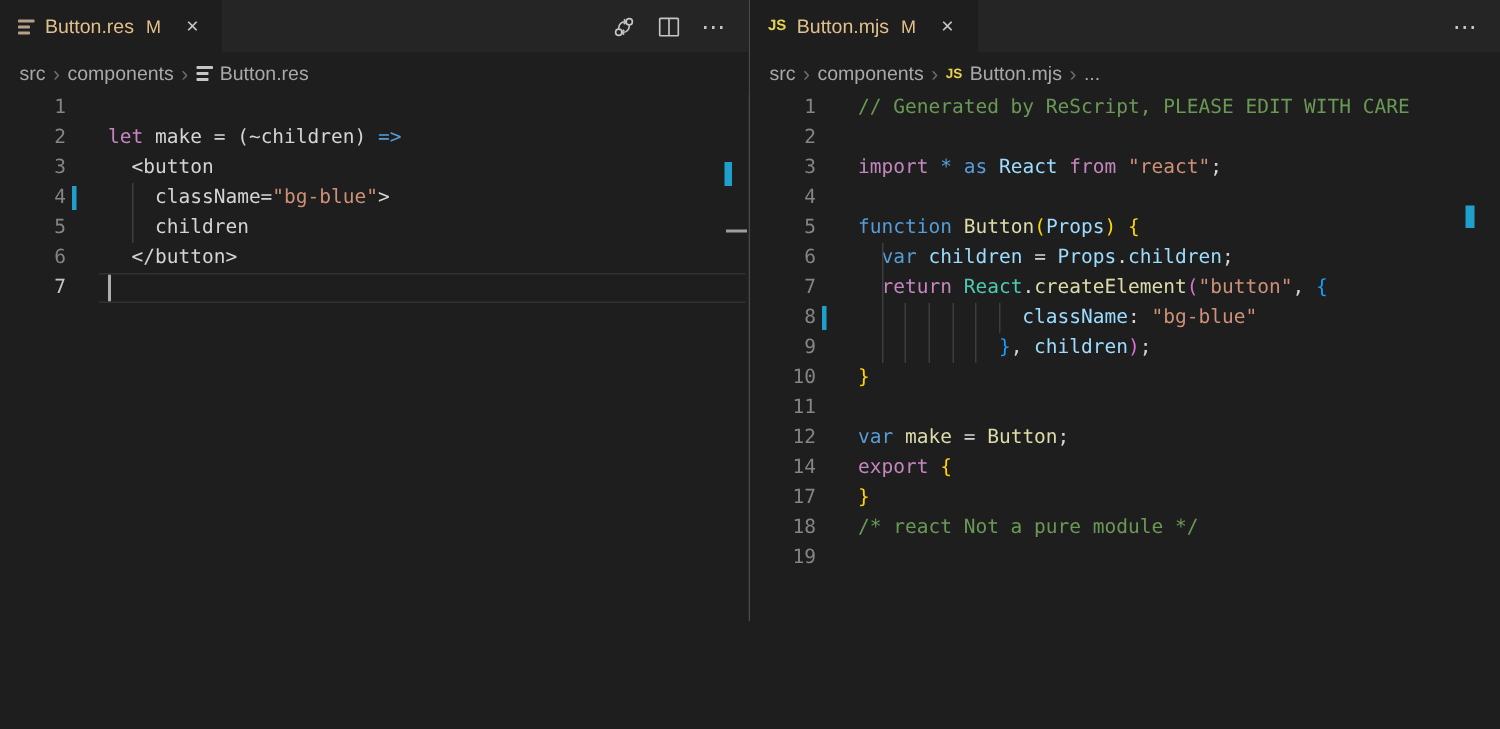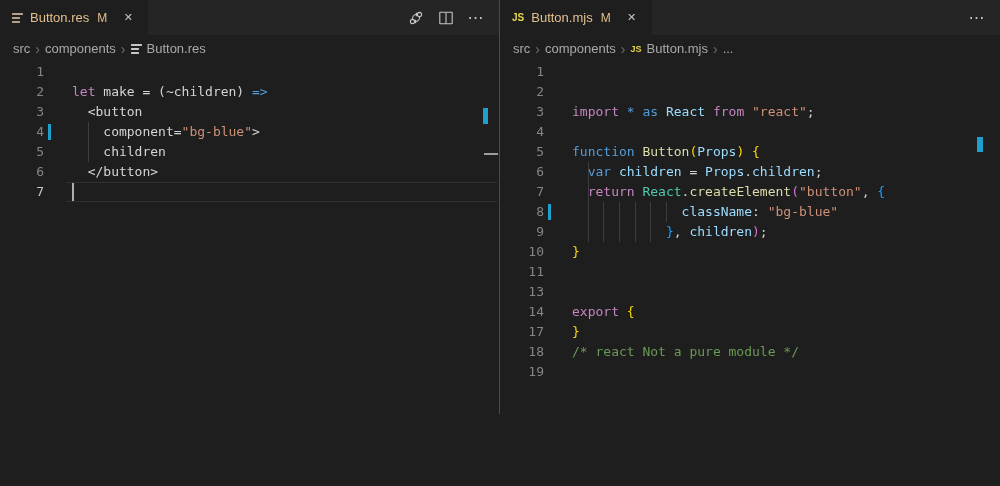--- a/index.html
+++ b/index.html
@@ -137,21 +137,21 @@
           <span class="ln">2</span>
           <span class="lc"><span class="tk-purple">let</span><span class="tk-plain"> make = (~children) </span><span class="tk-blue">=&gt;</span></span>
         </div>
         <div class="cl">
           <span class="ln">3</span>
           <span class="lc"><span class="tk-plain">  &lt;button</span></span>
         </div>
         <div class="cl">
           <span class="ln">4</span>
           <span class="modbar"></span>
-          <span class="lc"><span class="g" style="left: 2ch;"></span><span class="tk-plain">    component=</span><span class="tk-str">"bg-blue"</span><span class="tk-plain">&gt;</span></span>
+          <span class="lc"><span class="g" style="left: 2ch;"></span><span class="tk-plain">    className=</span><span class="tk-str">"bg-blue"</span><span class="tk-plain">&gt;</span></span>
         </div>
         <div class="cl">
           <span class="ln">5</span>
           <span class="lc"><span class="g" style="left: 2ch;"></span><span class="tk-plain">    children</span></span>
         </div>
         <div class="cl">
           <span class="ln">6</span>
           <span class="lc"><span class="tk-plain">  &lt;/button&gt;</span></span>
         </div>
         <div class="cl active">
@@ -191,20 +191,21 @@
           <span>Button.mjs</span>
         </span>
         <span class="crumb-sep">›</span>
         <span class="crumb">
           <span>...</span>
         </span>
       </div>
     <div class="code" id="code-right">
         <div class="cl">
           <span class="ln">1</span>
+          <span class="lc"><span class="tk-cmt">// Generated by ReScript, PLEASE EDIT WITH CARE</span></span>
         </div>
         <div class="cl">
           <span class="ln">2</span>
           <span class="lc"></span>
         </div>
         <div class="cl">
           <span class="ln">3</span>
           <span class="lc"><span class="tk-purple">import</span><span class="tk-plain"> </span><span class="tk-blue">*</span><span class="tk-plain"> </span><span class="tk-blue">as</span><span class="tk-plain"> </span><span class="tk-lblue">React</span><span class="tk-plain"> </span><span class="tk-purple">from</span><span class="tk-plain"> </span><span class="tk-str">"react"</span><span class="tk-plain">;</span></span>
         </div>
         <div class="cl">
@@ -234,22 +235,22 @@
         </div>
         <div class="cl">
           <span class="ln">10</span>
           <span class="lc"><span class="tk-b1">}</span></span>
         </div>
         <div class="cl">
           <span class="ln">11</span>
           <span class="lc"></span>
         </div>
         <div class="cl">
-          <span class="ln">13</span>
-          <span class="lc"></span>
+          <span class="ln">12</span>
+          <span class="lc"><span class="tk-blue">var</span><span class="tk-plain"> </span><span class="tk-fn">make</span><span class="tk-plain"> = </span><span class="tk-fn">Button</span><span class="tk-plain">;</span></span>
         </div>
         <div class="cl">
           <span class="ln">14</span>
           <span class="lc"><span class="tk-purple">export</span><span class="tk-plain"> </span><span class="tk-b1">{</span></span>
         </div>
         <div class="cl">
           <span class="ln">17</span>
           <span class="lc"><span class="tk-b1">}</span></span>
         </div>
         <div class="cl">

